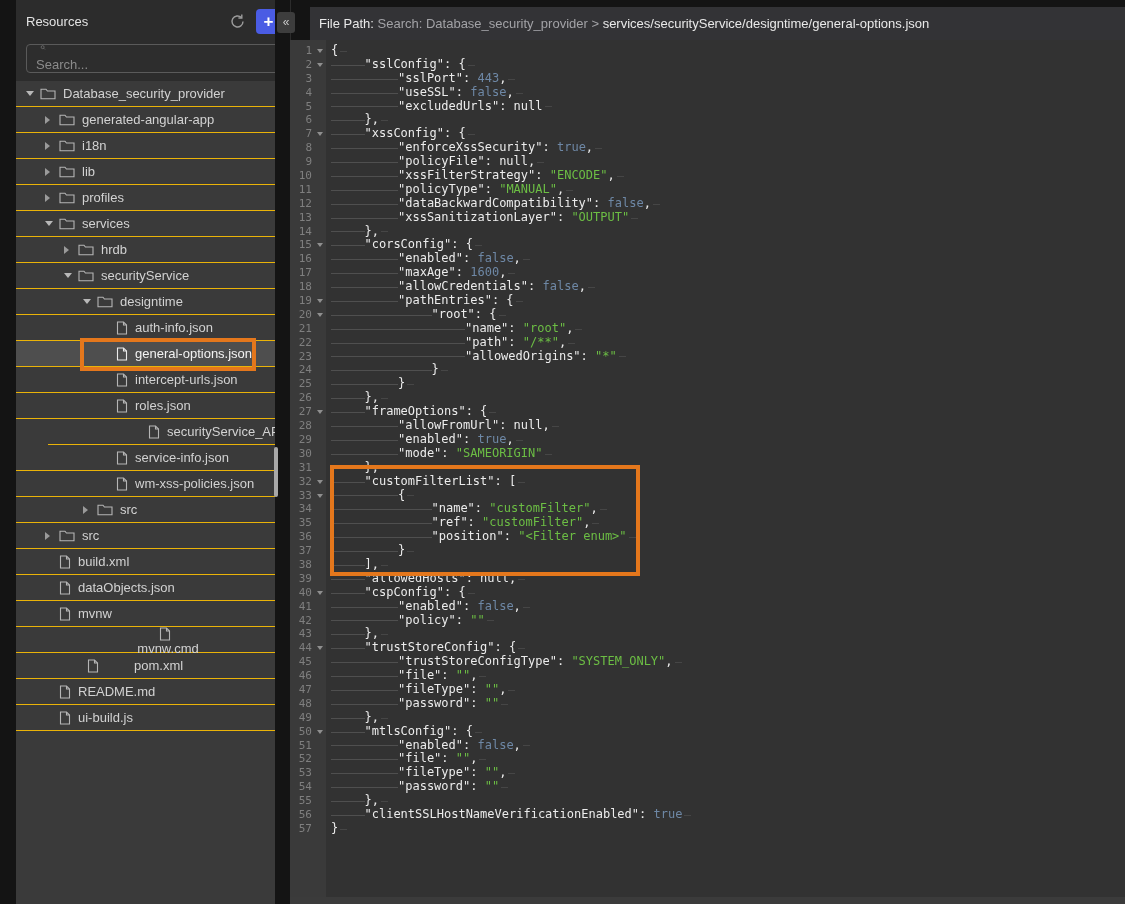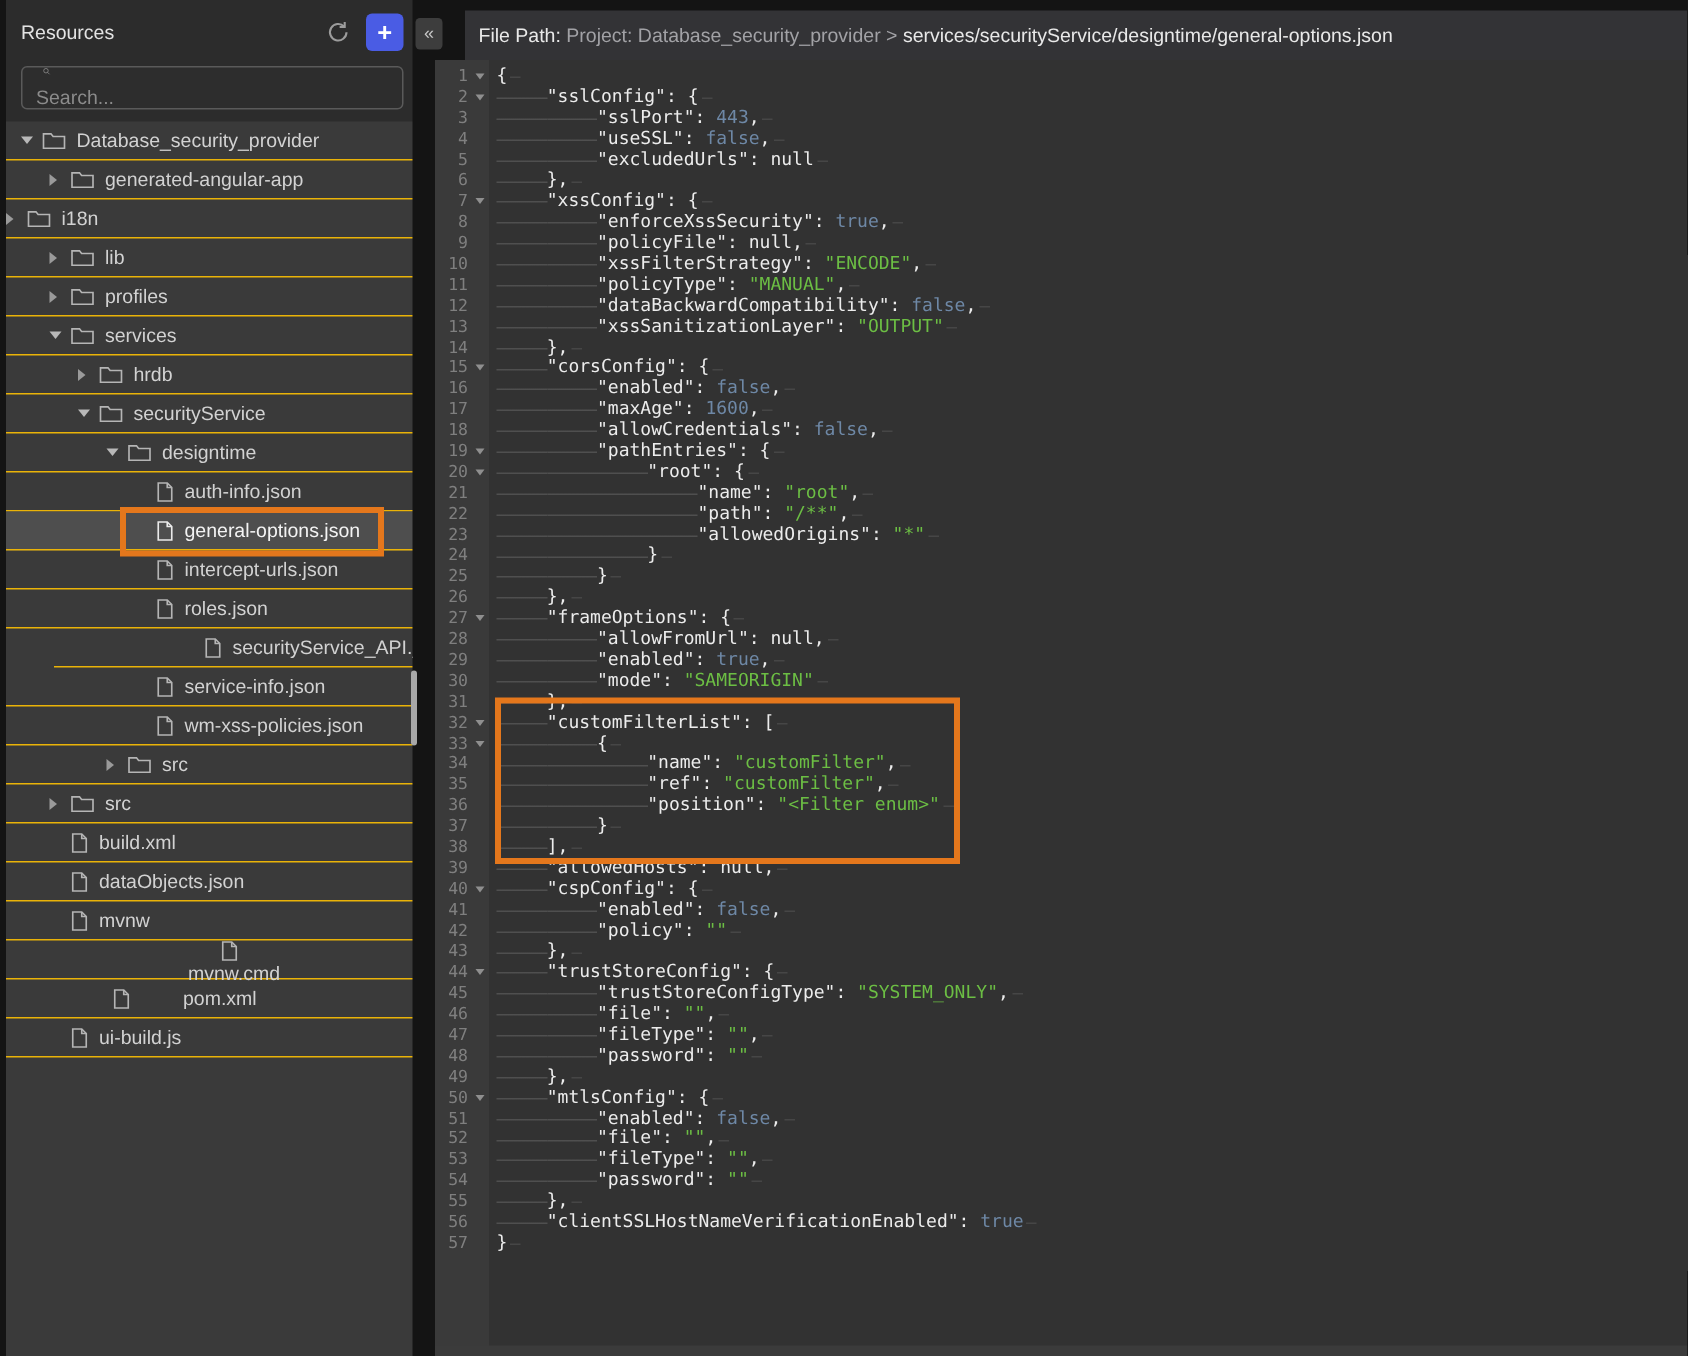--- a/index.html
+++ b/index.html
@@ -3,21 +3,21 @@
 <meta charset="utf-8">
 <style>
   * { margin:0; padding:0; box-sizing:border-box; }
   body { background:#000; }
   .screen {
     position:relative; width:1125px; height:904px; overflow:hidden;
     background:#141414; font-family:"Liberation Sans", sans-serif;
   }
 
   
-  .left-panel { position:absolute; left:4px; top:0; width:275px; height:904px; background:#3a3a3a; }
+  .left-panel { position:absolute; left:16px; top:0; width:275px; height:904px; background:#3a3a3a; }
   .panel-header { position:relative; height:81px; background:#2c2c2c; }
   .panel-header-top { display:flex; align-items:center; height:42px; padding:0 10px; }
   .panel-title { font-size:13px; color:#e3e3e3; flex:1; }
   .icon-btn { display:flex; align-items:center; justify-content:center; cursor:pointer; }
   .refresh-btn { width:22px; height:22px; margin-right:8px; }
   .plus-btn {
     width:25px; height:25px; border-radius:4px; background:var(--accent,#4a5ce4);
     color:#fff; font-size:17px; line-height:23px; text-align:center; font-weight:bold;
   }
   .search-box {
@@ -132,21 +132,21 @@
           <span class="caret collapsed">
             <i></i>
           </span>
           <span class="tree-ico">
             <svg width="16" height="13" viewBox="0 0 16 13">
               <path d="M1 2.2 h5 l1.4 1.8 H15 v7.8 H1 z" fill="none" stroke="#b5b5b5" stroke-width="1.1"></path>
             </svg>
           </span>
           <span class="tree-label">generated-angular-app</span>
         </div>
-        <div class="tree-row" style=" align-items: center;">
+        <div class="tree-row" style="padding-left: 29px; align-items: center;">
           <span class="caret collapsed">
             <i></i>
           </span>
           <span class="tree-ico">
             <svg width="16" height="13" viewBox="0 0 16 13">
               <path d="M1 2.2 h5 l1.4 1.8 H15 v7.8 H1 z" fill="none" stroke="#b5b5b5" stroke-width="1.1"></path>
             </svg>
           </span>
           <span class="tree-label">i18n</span>
         </div>
@@ -350,20 +350,30 @@
         </div>
         <div class="tree-row" style="padding-left: 29px; gap: 28px;">
           <span class="caret"></span>
           <span class="tree-ico">
             <svg width="12" height="14" viewBox="0 0 12 14">
               <path d="M1.5 1 h6 l3 3 v9 h-9 z" fill="none" stroke="#b5b5b5" stroke-width="1.1"></path>
               <path d="M7.5 1 v3 h3" fill="none" stroke="#b5b5b5" stroke-width="1.1"></path>
             </svg>
           </span>
           <span class="tree-label">pom.xml</span>
+        </div>
+        <div class="tree-row" style="padding-left: 29px;">
+          <span class="caret"></span>
+          <span class="tree-ico">
+            <svg width="12" height="14" viewBox="0 0 12 14">
+              <path d="M1.5 1 h6 l3 3 v9 h-9 z" fill="none" stroke="#b5b5b5" stroke-width="1.1"></path>
+              <path d="M7.5 1 v3 h3" fill="none" stroke="#b5b5b5" stroke-width="1.1"></path>
+            </svg>
+          </span>
+          <span class="tree-label">README.md</span>
         </div>
         <div class="tree-row" style="padding-left: 29px;">
           <span class="caret"></span>
           <span class="tree-ico">
             <svg width="12" height="14" viewBox="0 0 12 14">
               <path d="M1.5 1 h6 l3 3 v9 h-9 z" fill="none" stroke="#b5b5b5" stroke-width="1.1"></path>
               <path d="M7.5 1 v3 h3" fill="none" stroke="#b5b5b5" stroke-width="1.1"></path>
             </svg>
           </span>
           <span class="tree-label">ui-build.js</span>
@@ -373,21 +383,21 @@
 
   <div class="tree-scrollbar"></div>
 
   <div class="divider"></div>
   <div class="collapse-btn">
     <span>«</span>
   </div>
 
   <header class="filepath-bar">
     <span class="fp-label">File Path: </span>
-    <span class="fp-crumb">Project: Database_security_provider </span>
+    <span class="fp-crumb">Search: Database_security_provider </span>
     <span class="fp-sep">&gt; </span>
     <span class="fp-path">services/securityService/designtime/general-options.json</span>
   </header>
 
   <main class="editor">
     <div class="gutter-bg"></div>
     <div class="code-lines" id="code">
         <div class="code-line"><span class="ln">1<i class="fold"></i></span><span class="code-text"><span class="tk-p">{</span><span class="eol-mark"></span></span></div>
         <div class="code-line"><span class="ln">2<i class="fold"></i></span><span class="code-text"><span class="tab-mark"></span><span class="tk-p">"sslConfig": {</span><span class="eol-mark"></span></span></div>
         <div class="code-line"><span class="ln">3</span><span class="code-text"><span class="tab-mark"></span><span class="tab-mark"></span><span class="tk-p">"sslPort": </span><span class="tk-c">443</span><span class="tk-p">,</span><span class="eol-mark"></span></span></div>

